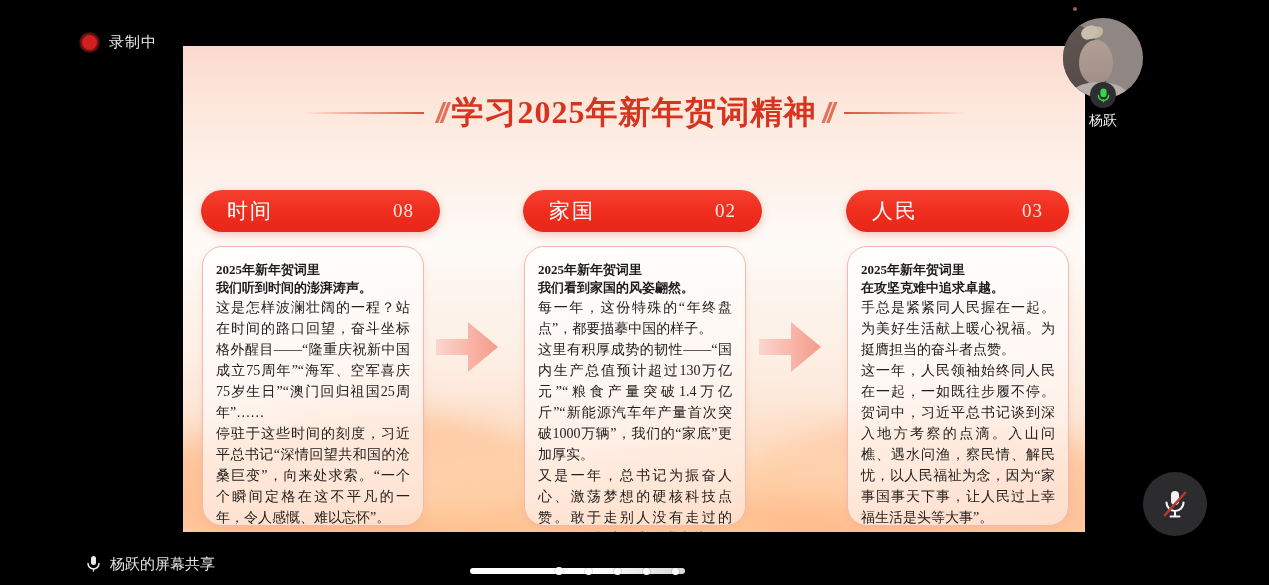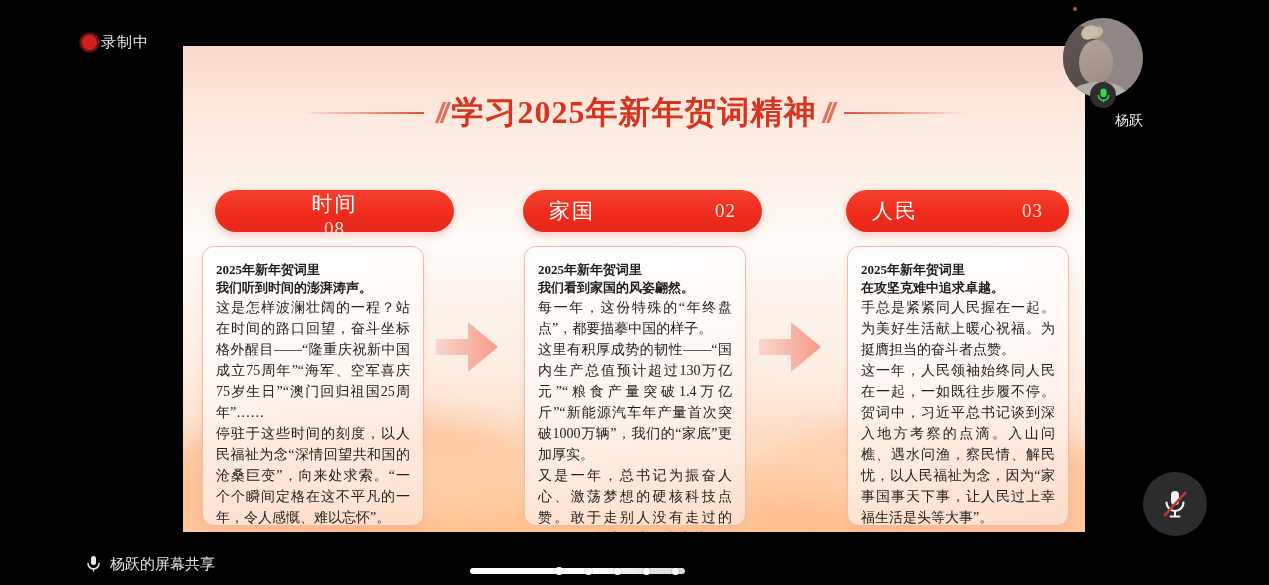--- a/index.html
+++ b/index.html
@@ -5,33 +5,33 @@
   html,body{margin:0;padding:0;background:#000;}
   body{
     width:1269px;height:585px;overflow:hidden;position:relative;
     font-family:"Liberation Sans","DejaVu Sans",sans-serif;
   }
 
   
   #app{position:absolute;inset:0;background:#000;}
 
   .rec-indicator{
-    position:absolute;left:80px;top:33px;display:flex;align-items:center;gap:2px;
+    position:absolute;left:80px;top:33px;display:flex;align-items:center;gap:10px;
   }
   .rec-dot{
     width:19px;height:19px;border-radius:50%;
     background:#d21f1f;border:2px solid #6b1414;box-sizing:border-box;
     box-shadow:0 0 0 1px #3a0d0d;
   }
   .rec-label{color:#e9e9e9;font-size:15px;letter-spacing:1px;}
 
   
   .participant{
     position:absolute;left:1063px;top:18px;width:80px;
-    display:flex;flex-direction:column;align-items:flex-end;
+    display:flex;flex-direction:column;align-items:center;
   }
   .pip{
     width:80px;height:80px;border-radius:50%;overflow:hidden;position:relative;
     background:#8b8280;
   }
   .pip .hair{
     position:absolute;left:-14px;top:6px;width:56px;height:86px;
     background:linear-gradient(160deg,#3a2b28 0%,#241a18 55%,#120c0b 100%);
     border-radius:50% 50% 42% 42%/60% 60% 40% 40%;
     transform:rotate(-6deg);
@@ -136,28 +136,28 @@
     padding:0 26px;box-sizing:border-box;
   }
   .pill .pname{
     color:#fff;font-family:"Liberation Serif","DejaVu Serif",serif;
     font-size:21px;letter-spacing:2px;
   }
   .pill .pnum{
     color:#ffe6e2;font-family:"Liberation Serif","DejaVu Serif",serif;
     font-size:19px;letter-spacing:1px;
   }
-  .pill.p1{left:32px;width:239px;flex-direction:column;}
+  .pill.p1{left:18px;width:239px;}
   .pill.p2{left:340px;width:239px;}
   .pill.p3{left:663px;width:223px;}
 
   
   .card{
     position:absolute;top:200px;width:222px;height:280px;
-    border-radius:12px;border:1px solid #f2b9ad;
+    border-radius:20px;border:1px solid #f2b9ad;
     background:linear-gradient(165deg,rgba(255,255,255,.88) 0%,rgba(255,250,247,.80) 45%,rgba(255,232,222,.72) 100%);
     box-sizing:border-box;padding:14px 13px 10px 13px;
     box-shadow:0 2px 7px rgba(210,120,100,.14);
   }
   .card.k1{left:19px;}
   .card.k2{left:341px;}
   .card.k3{left:664px;}
   .card p{margin:0;}
   .ct-head{
     font-family:"Liberation Serif","DejaVu Serif",serif;
@@ -215,21 +215,21 @@
     <div class="pill p3">
       <span class="pname">人民</span>
       <span class="pnum">03</span>
     </div>
 
     <div class="card k1">
       <p class="ct-head">2025年新年贺词里</p>
       <p class="ct-head">我们听到时间的澎湃涛声。</p>
       <p class="ct-body">
           <span>这是怎样波澜壮阔的一程？站在时间的路口回望，奋斗坐标格外醒目——“隆重庆祝新中国成立75周年”“海军、空军喜庆75岁生日”“澳门回归祖国25周年”……</span>
-          <span>停驻于这些时间的刻度，以人民福祉为念“深情回望共和国的沧桑巨变”，向来处求索。“一个个瞬间定格在这不平凡的一年，令人感慨、难以忘怀”。</span>
+          <span>停驻于这些时间的刻度，习近平总书记“深情回望共和国的沧桑巨变”，向来处求索。“一个个瞬间定格在这不平凡的一年，令人感慨、难以忘怀”。</span>
         </p>
     </div>
 
     <div class="card k2">
       <p class="ct-head">2025年新年贺词里</p>
       <p class="ct-head">我们看到家国的风姿翩然。</p>
       <p class="ct-body">
           <span>每一年，这份特殊的“年终盘点”，都要描摹中国的样子。</span>
           <span>这里有积厚成势的韧性——“国内生产总值预计超过130万亿元”“粮食产量突破1.4万亿斤”“新能源汽车年产量首次突破1000万辆”，我们的“家底”更加厚实。</span>
           <span>又是一年，总书记为振奋人心、激荡梦想的硬核科技点赞。敢于走别人没有走过的路，在攻坚克难中追求卓越。</span>

